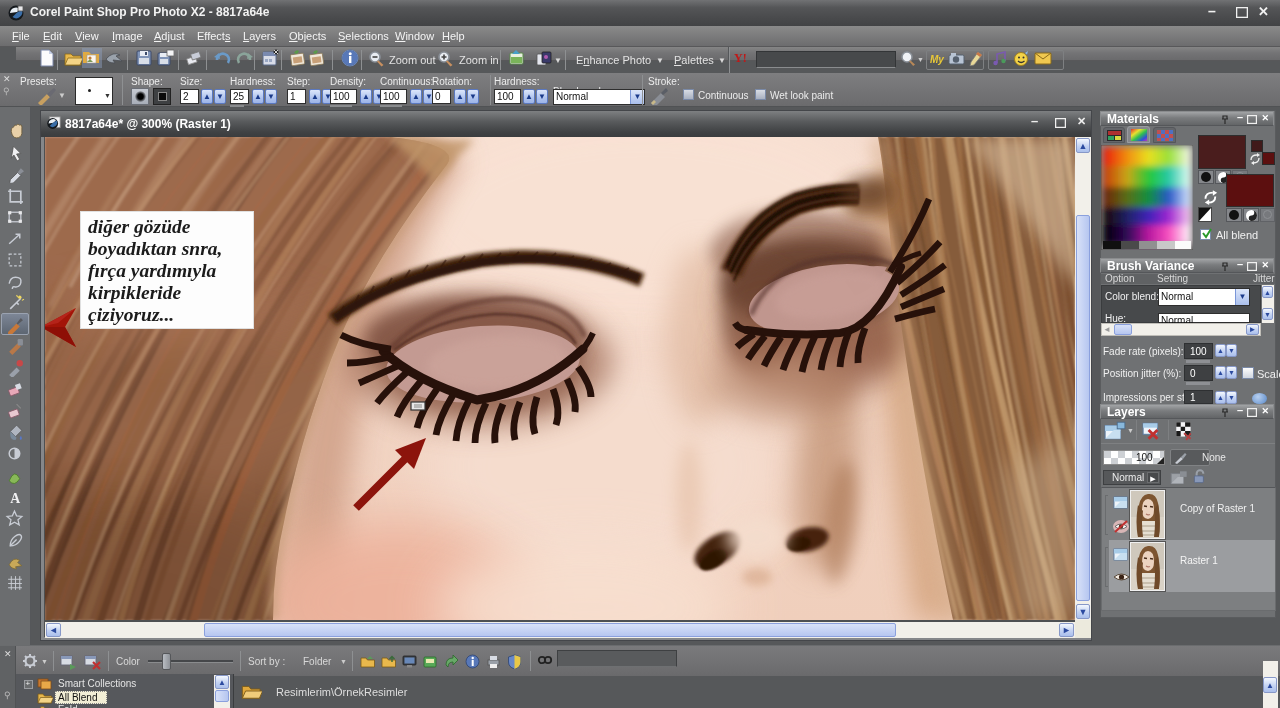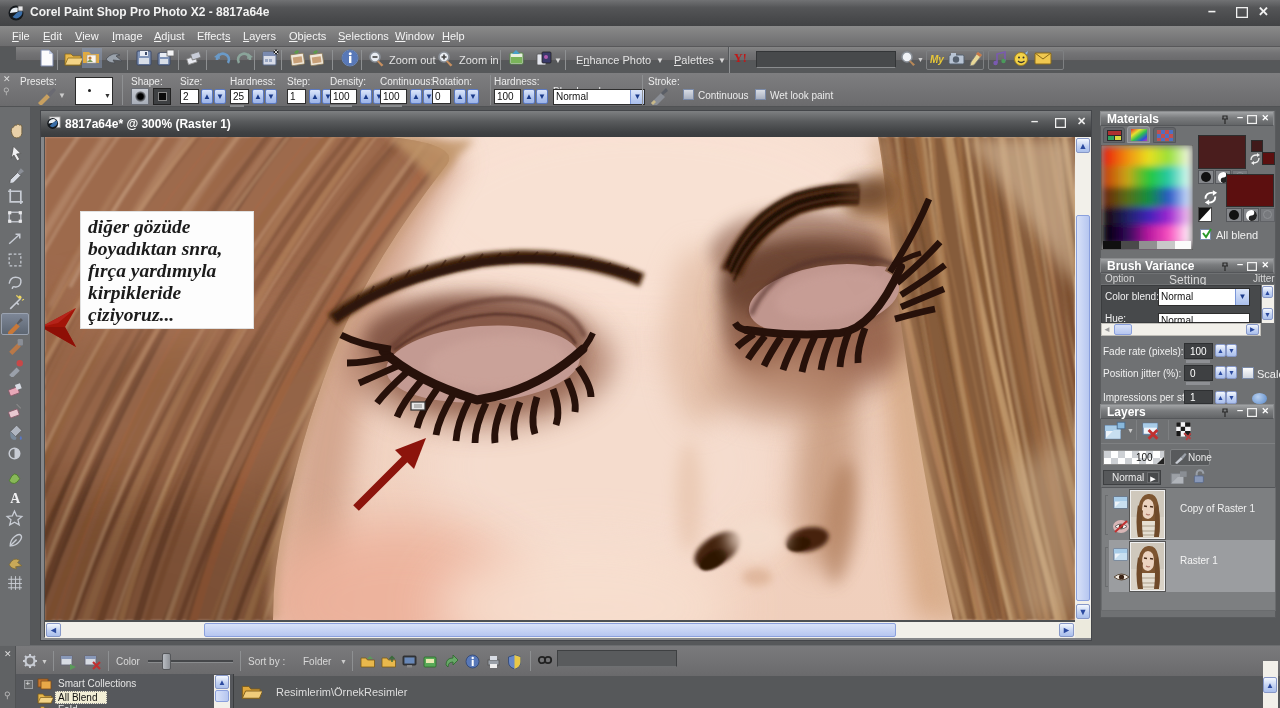--- a/index.html
+++ b/index.html
@@ -846,21 +846,21 @@
         <path d="M1,4 h6 M4,4 v5 M2,1 h4 v3 h-4z" stroke="#2a2a2a" stroke-width="1.2" fill="none"></path>
       </svg>
       <span style="position:absolute;right:30px;top:-1px;font-size:11px">–</span>
       <svg style="position:absolute;right:16px;top:3px" width="10" height="9">
         <rect x="0.5" y="0.5" width="9" height="8" fill="none" stroke="#f0f0f0" stroke-width="1.4"></rect>
       </svg>
       <span style="position:absolute;right:4px;top:1px;font-size:9px">✕</span>
     </div>
     <div class="abs" style="left:1px;top:164px;width:174px;height:10px;background:#606264">
       <span style="position:absolute;left:4px;top:-1px;font-size:10px;color:#d8d8d8">Option</span>
-      <span style="position:absolute;left:68px;top:-1px;font-size:12px;color:#d8d8d8">Setting</span>
+      <span style="position:absolute;left:56px;top:-1px;font-size:10px;color:#d8d8d8">Setting</span>
       <span style="position:absolute;left:152px;top:-1px;font-size:10px;color:#d8d8d8">Jitter (</span>
     </div>
     <div class="abs" style="left:1px;top:175px;width:160px;height:38px;background:#47494b;border:1px solid #3a3c3e"></div>
     <span class="abs" style="left:5px;top:181px;font-size:10px;color:#f0f0f0">Color blend:</span>
     <div class="inp" style="left:58px;top:178px;width:92px;height:18px;line-height:16px">Normal<span style="position:absolute;right:0;top:0;width:14px;height:16px;background:linear-gradient(#dce6fa,#aabfec);border-left:1px solid #7a96d8;color:#1a3a8a;font-size:8px;text-align:center;line-height:15px">▼</span></div>
     <span class="abs" style="left:5px;top:203px;font-size:10px;color:#f0f0f0">Hue:</span>
     <div class="inp" style="left:58px;top:203px;width:92px;height:10px">Normal</div>
     <div class="abs sbv" style="left:162px;top:175px;width:12px;height:38px"></div>
     <div class="sbtn" style="left:162px;top:176px;width:11px;height:12px;font-size:7px;line-height:11px">▲</div>
     <div class="sbtn" style="left:162px;top:198px;width:11px;height:12px;font-size:7px;line-height:11px">▼</div>
@@ -932,21 +932,21 @@
       <span style="position:absolute;left:32px;top:1px;font-size:10px;color:#111">100</span>
       <svg style="position:absolute;right:0;bottom:0" width="7" height="7">
         <path d="M7,0 L7,7 L0,7z" fill="#222"></path>
       </svg>
     </div>
     <div class="abs" style="left:70px;top:339px;width:40px;height:17px;background:#585a5c;border:1px solid #808284;border-radius:2px">
       <svg style="position:absolute;left:3px;top:2px" width="14" height="12" viewBox="0 0 14 12">
         <path d="M1,11 l6,-6 2,2 -6,5z" fill="#c8ccd4"></path>
         <path d="M7,5 l4,-4 1.5,1.5 -3.5,4.5z" fill="#9aa0a8"></path>
       </svg>
-      <span style="position:absolute;left:17px;top:2px;font-size:10px;color:#e8e8e8">None</span>
+      <span style="position:absolute;left:31px;top:2px;font-size:10px;color:#e8e8e8">None</span>
     </div>
     <div class="abs" style="left:3px;top:360px;width:58px;height:15px;background:#56585a;border:1px solid #3e4042;color:#ececec;font-size:10px">
       <span style="position:absolute;left:8px;top:1px">Normal</span>
       <span style="position:absolute;right:1px;top:1px;width:12px;height:11px;background:#47494b;border:1px solid #6a6c6e;color:#fff;font-size:7px;text-align:center;line-height:11px">▶</span>
     </div>
     <svg class="abs" style="left:70px;top:360px" width="20" height="16" viewBox="0 0 18 14">
       <rect x="1" y="3" width="11" height="9" fill="#9ca0a6" stroke="#7a7e84" stroke-width="0.9"></rect>
       <path d="M1,12 l6,-6 5,0 0,6z" fill="#b0b4ba"></path>
       <rect x="9" y="1" width="6" height="5" fill="#8a8e94"></rect>
     </svg>

